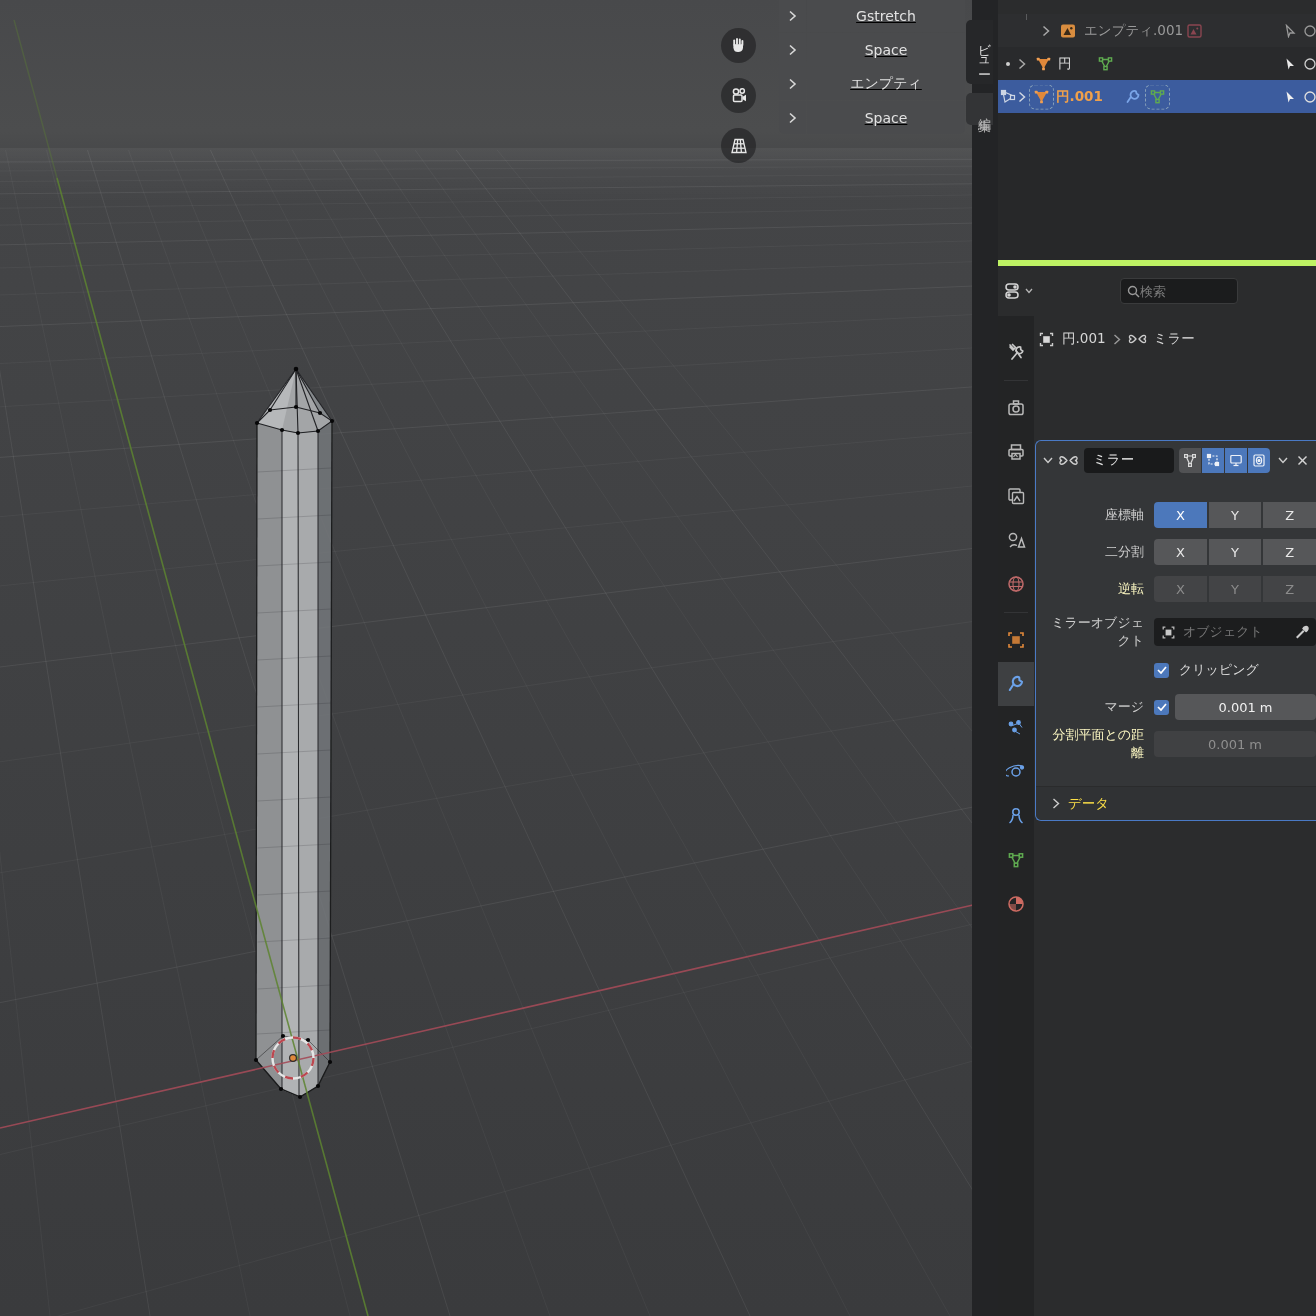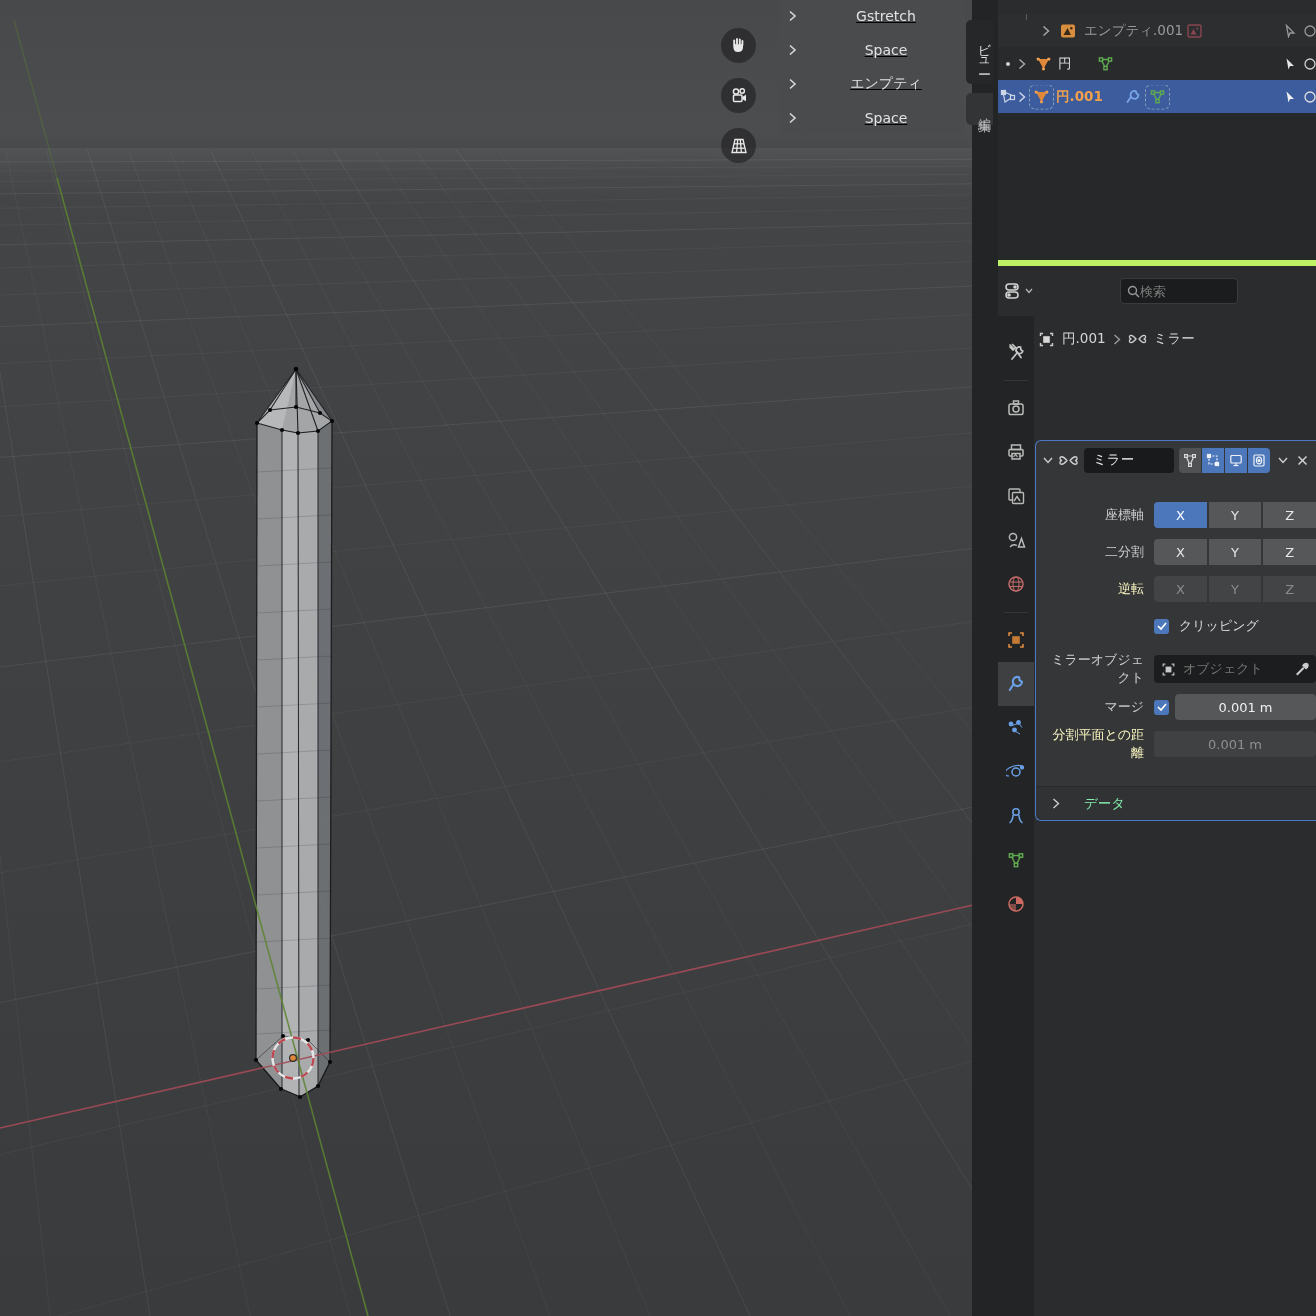--- a/index.html
+++ b/index.html
@@ -105,21 +105,21 @@
   .checkbox { width:15px; height:15px; border-radius:3px; background:#4c78bb; display:flex; align-items:center; justify-content:center; cursor:pointer; flex:none; }
   .chk-lbl { color:#dcdcdc; font-size:13px; margin-left:8px; }
   .val-box { flex:1; height:26px; border-radius:4px; display:flex; align-items:center; justify-content:center; font-size:13px; cursor:pointer;text-align:center; }
   .val-box.en { background:#565759; color:#f0f0f0; }
   .val-box.dis { background:#404143; color:#8f8f8f; }
   .row-mo { height:28px; }
   .mt16 { margin-top:16px; }
 
   .data-footer { position:absolute; left:0; right:0; bottom:0; height:34px; background:#303234; border-top:1px solid #2a2b2c;
                  border-radius:0 0 0 6px; display:flex; align-items:center; padding-left:16px; gap:8px; cursor:pointer; }
-  .data-footer span { color:#86efac; font-size:13.5px;margin-left:16px; }
+  .data-footer span { color:#fde047; font-size:13.5px; }
 </style>
 </head>
 <body>
 
 <div class="app">
 
   <div class="viewport">
     <svg class="scene" width="998" height="1316">
       <defs>
         <linearGradient id="vpbg" x1="0" y1="0" x2="0" y2="1">
@@ -669,50 +669,50 @@
           </div>
           <div class="prow">
             <div class="plabel dis">逆転</div>
             <div class="pfield">
               <div class="seg dis first">X</div>
               <div class="seg dis">Y</div>
               <div class="seg dis">Z</div>
             </div>
           </div>
 
-          <div class="prow">
-            <div class="plabel"></div>
-            <div class="pfield" style="align-items:center;">
-              <div class="checkbox">
-                <svg width="10" height="8" viewBox="0 0 10 8">
-                    <polyline points="1,4 4,7 9,1" fill="none" stroke="#fff" stroke-width="1.7"></polyline>
-                  </svg>
-              </div>
-              <span class="chk-lbl">クリッピング</span>
-            </div>
-          </div>
-
           <div class="prow row-mo mt16">
             <div class="plabel">ミラーオブジェクト</div>
             <div class="pfield">
               <div class="obj-field">
                 <svg width="15" height="15" viewBox="0 0 17 17" fill="none" stroke="#b9b9b9" stroke-width="1.5">
                   <path d="M2.5 5 L2.5 2.5 L5 2.5 M12 2.5 L14.5 2.5 L14.5 5 M14.5 12 L14.5 14.5 L12 14.5 M5 14.5 L2.5 14.5 L2.5 12"></path>
                   <rect x="5.2" y="5.2" width="6.6" height="6.6" fill="#c8c8c8" stroke="none"></rect>
                 </svg>
                 <span class="ph">オブジェクト</span>
                 <svg width="14" height="14" viewBox="0 0 14 14" fill="none" stroke="#cdcdcd" stroke-width="1.4">
                   <path d="M8.5 5.5 L2.5 11.5 L2 12 L2.5 12.5 L3 12 L9 6"></path>
                   <path d="M8 3.5 C9 1.5 11.5 1 12.5 2 C13.5 3 13 5.5 11 6.5 L8 3.5 Z" fill="#cdcdcd"></path>
                 </svg>
               </div>
             </div>
           </div>
 
           <div class="prow">
+            <div class="plabel"></div>
+            <div class="pfield" style="align-items:center;">
+              <div class="checkbox">
+                <svg width="10" height="8" viewBox="0 0 10 8">
+                    <polyline points="1,4 4,7 9,1" fill="none" stroke="#fff" stroke-width="1.7"></polyline>
+                  </svg>
+              </div>
+              <span class="chk-lbl">クリッピング</span>
+            </div>
+          </div>
+
+          <div class="prow">
             <div class="plabel">マージ</div>
             <div class="pfield" style="align-items:center; gap:6px;">
               <div class="checkbox">
                 <svg width="10" height="8" viewBox="0 0 10 8">
                     <polyline points="1,4 4,7 9,1" fill="none" stroke="#fff" stroke-width="1.7"></polyline>
                   </svg>
               </div>
               <div class="val-box en">0.001 m</div>
             </div>
           </div>

